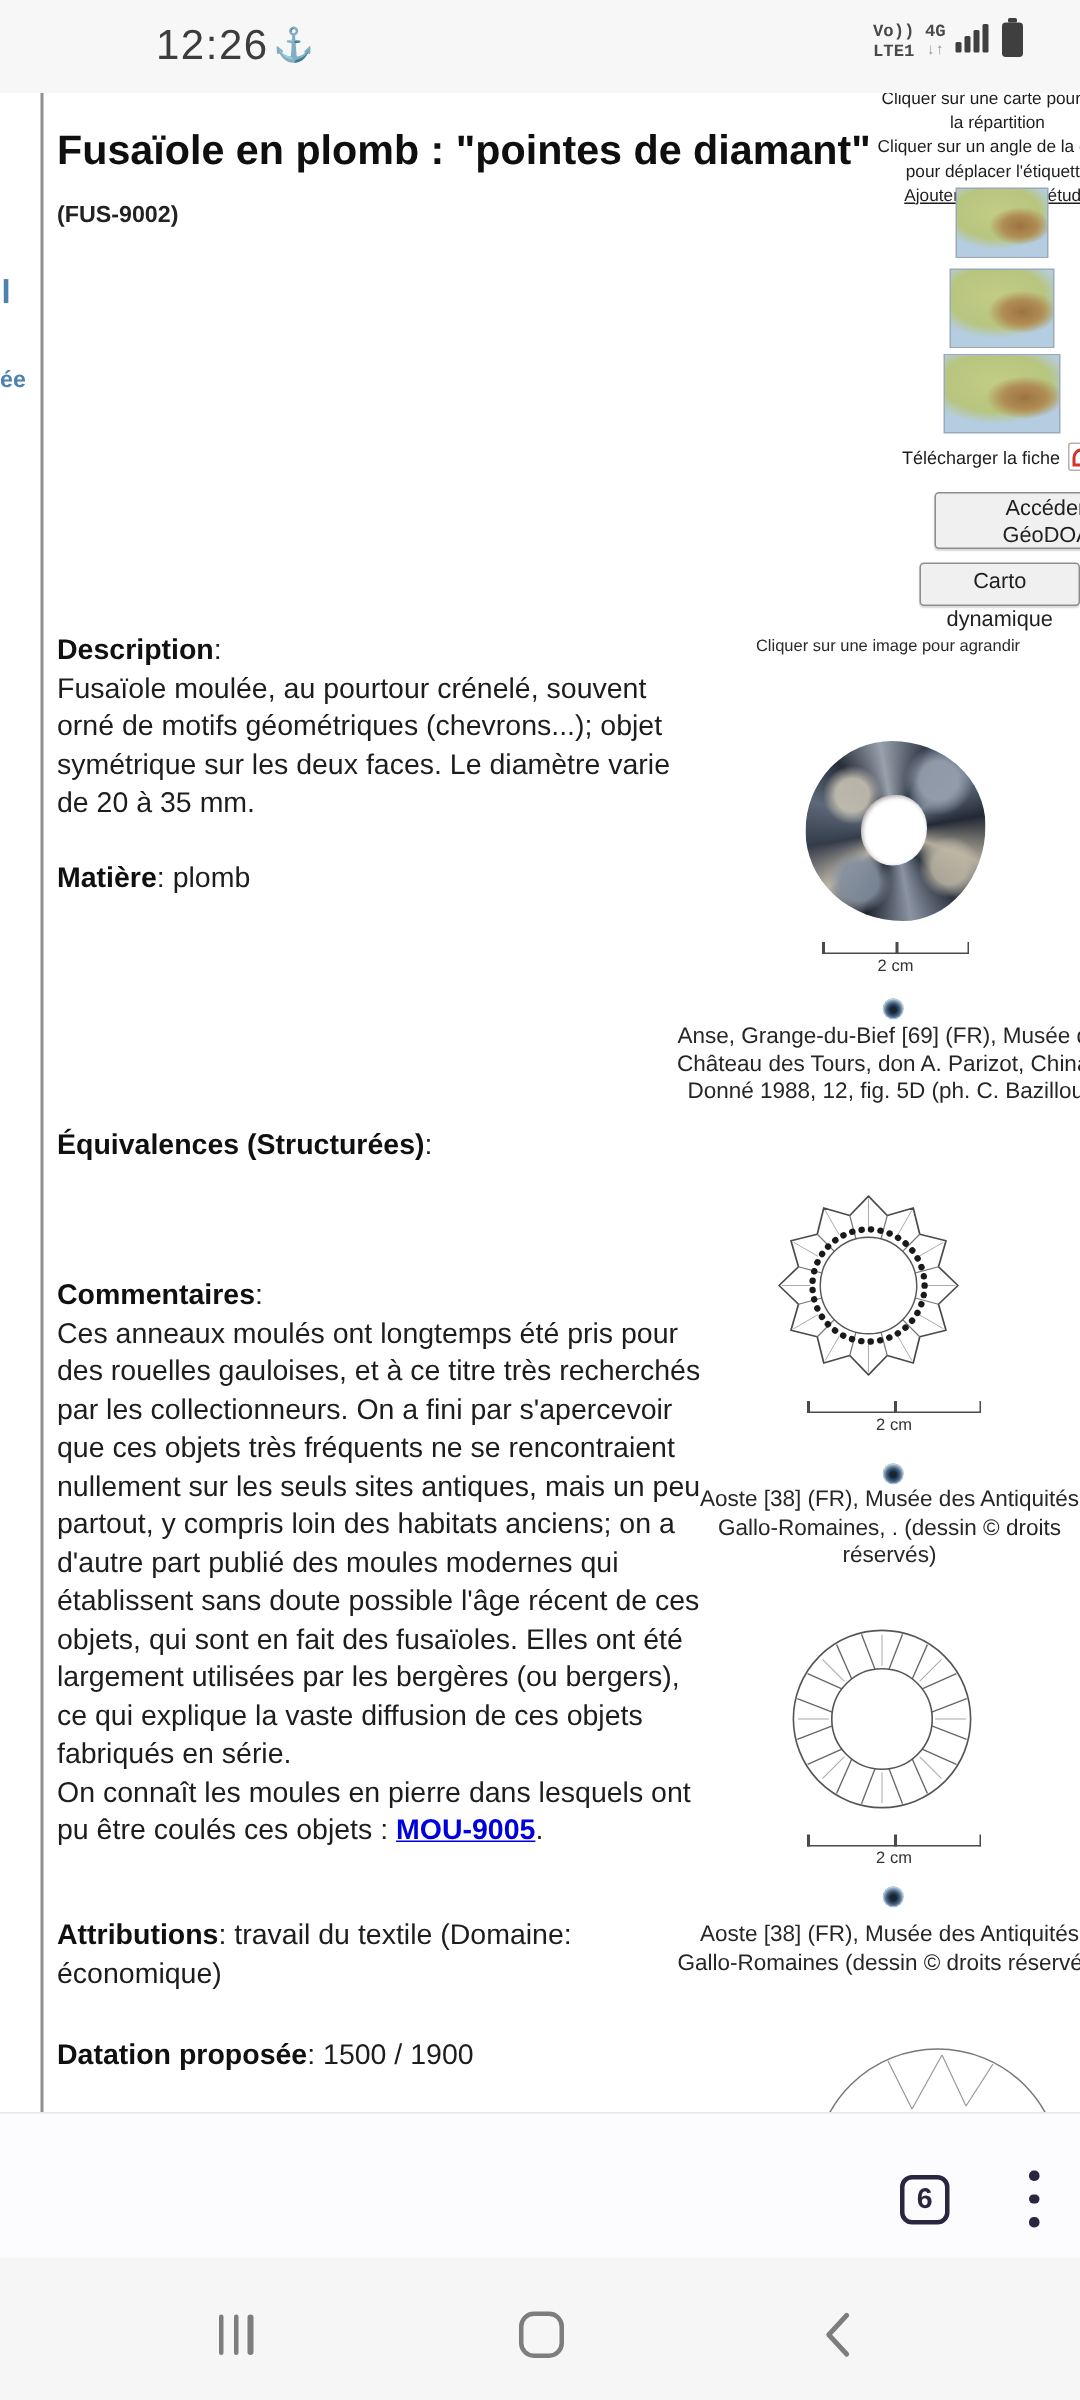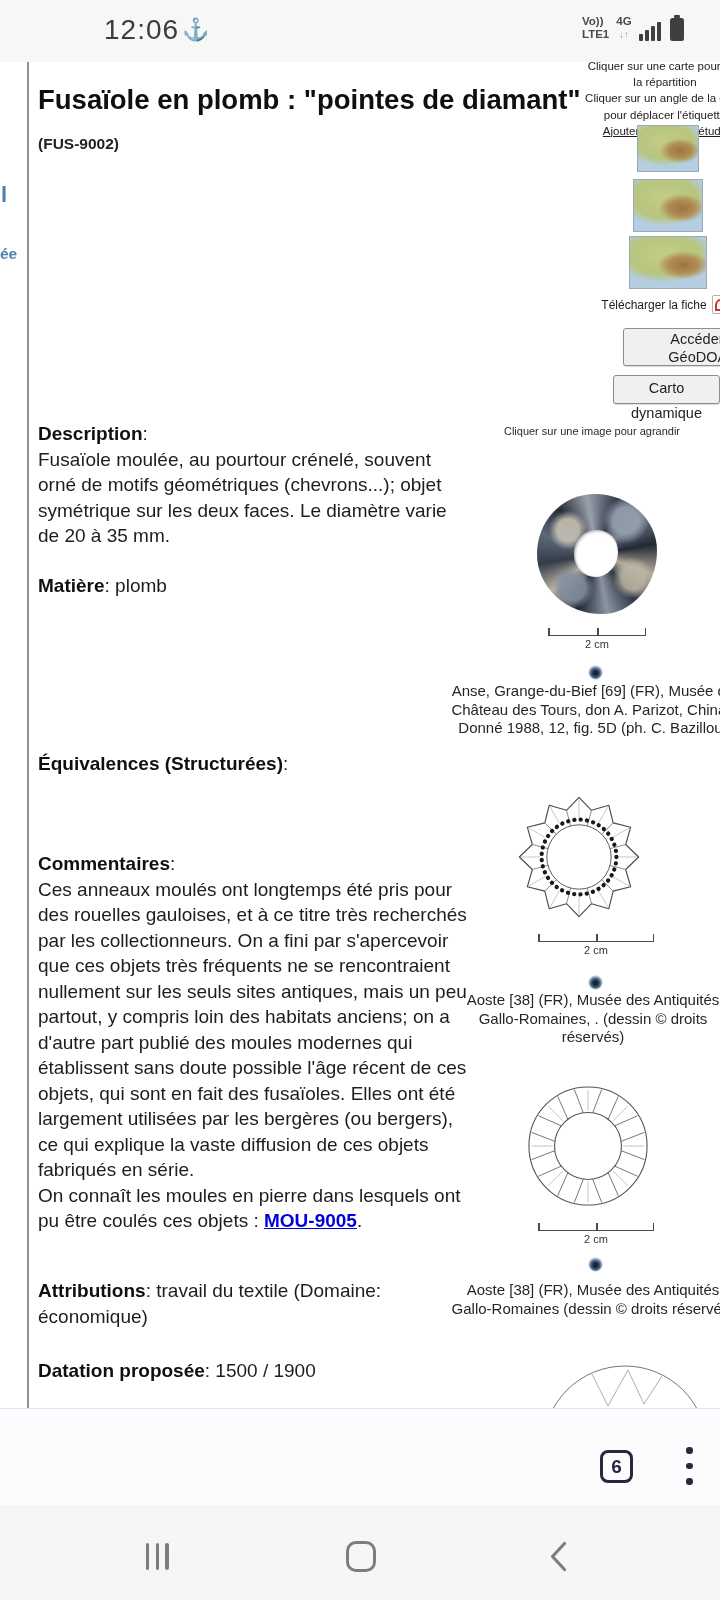--- a/index.html
+++ b/index.html
@@ -2,21 +2,21 @@
 <html><head>
 <meta charset="utf-8">
 <style>
   html,body{margin:0;padding:0;background:#ddd;}
   #screen{position:relative;width:720px;height:1600px;background:#fff;overflow:hidden;
           font-family:"Liberation Sans",sans-serif;color:#1d1d1f;}
   
   #statusbar{position:absolute;left:0;top:0;width:720px;height:62px;background:#f7f7f7;}
   #time{position:absolute;left:104px;top:14px;font-size:28px;color:#3c3c3c;letter-spacing:1px;}
   #anchor{position:absolute;left:182px;top:17px;font-size:22px;color:#3c3c3c;}
-  #status-right{position:absolute;left:582px;top:15px;display:flex;align-items:flex-end;gap:7px;}
+  #status-right{position:absolute;left:582px;top:15px;display:flex;align-items:flex-start;gap:7px;font-family:Liberation Mono, monospace;}
   .st-col{display:flex;flex-direction:column;line-height:13px;color:#4a4a4a;font-size:11.5px;font-weight:bold;}
   .st-net{text-align:center;}
   .st-net .arr{font-size:10px;color:#9a9a9a;font-weight:normal;}
   #sigbars{display:flex;align-items:flex-end;gap:2px;height:20px;}
   #sigbars i{display:block;width:4px;background:#3f3f3f;border-radius:1px;}
   #battery{position:relative;width:14px;height:23px;background:#3f3f3f;border-radius:2.5px;margin-left:2px;}
   #battery::before{content:'';position:absolute;left:4px;top:-3px;width:6px;height:3px;background:#3f3f3f;border-radius:1px;}
   
   #page{position:absolute;left:0;top:62px;width:720px;height:1346px;background:#fff;overflow:hidden;}
   #vline{position:absolute;left:27px;top:0;width:1.5px;height:1346px;background:#8f8f8f;}
@@ -98,21 +98,21 @@
   #nav-recents i{width:3.2px;height:27px;background:#7d7d7d;border-radius:2px;}
   #nav-home{position:absolute;left:346px;top:36px;width:30px;height:31px;border:3.2px solid #7d7d7d;border-radius:10px;box-sizing:border-box;}
   #nav-back{position:absolute;left:550px;top:36px;}
 </style>
 </head>
 <body>
 
 <div id="screen">
 
   <div id="statusbar">
-    <span id="time">12:06</span>
+    <span id="time">12:26</span>
     <span id="anchor">⚓</span>
     <div id="status-right">
       <span class="st-col">
         <span>Vo))</span>
         <span>LTE1</span>
       </span>
       <span class="st-col st-net">
         <span>4G</span>
         <span class="arr">↓↑</span>
       </span>

